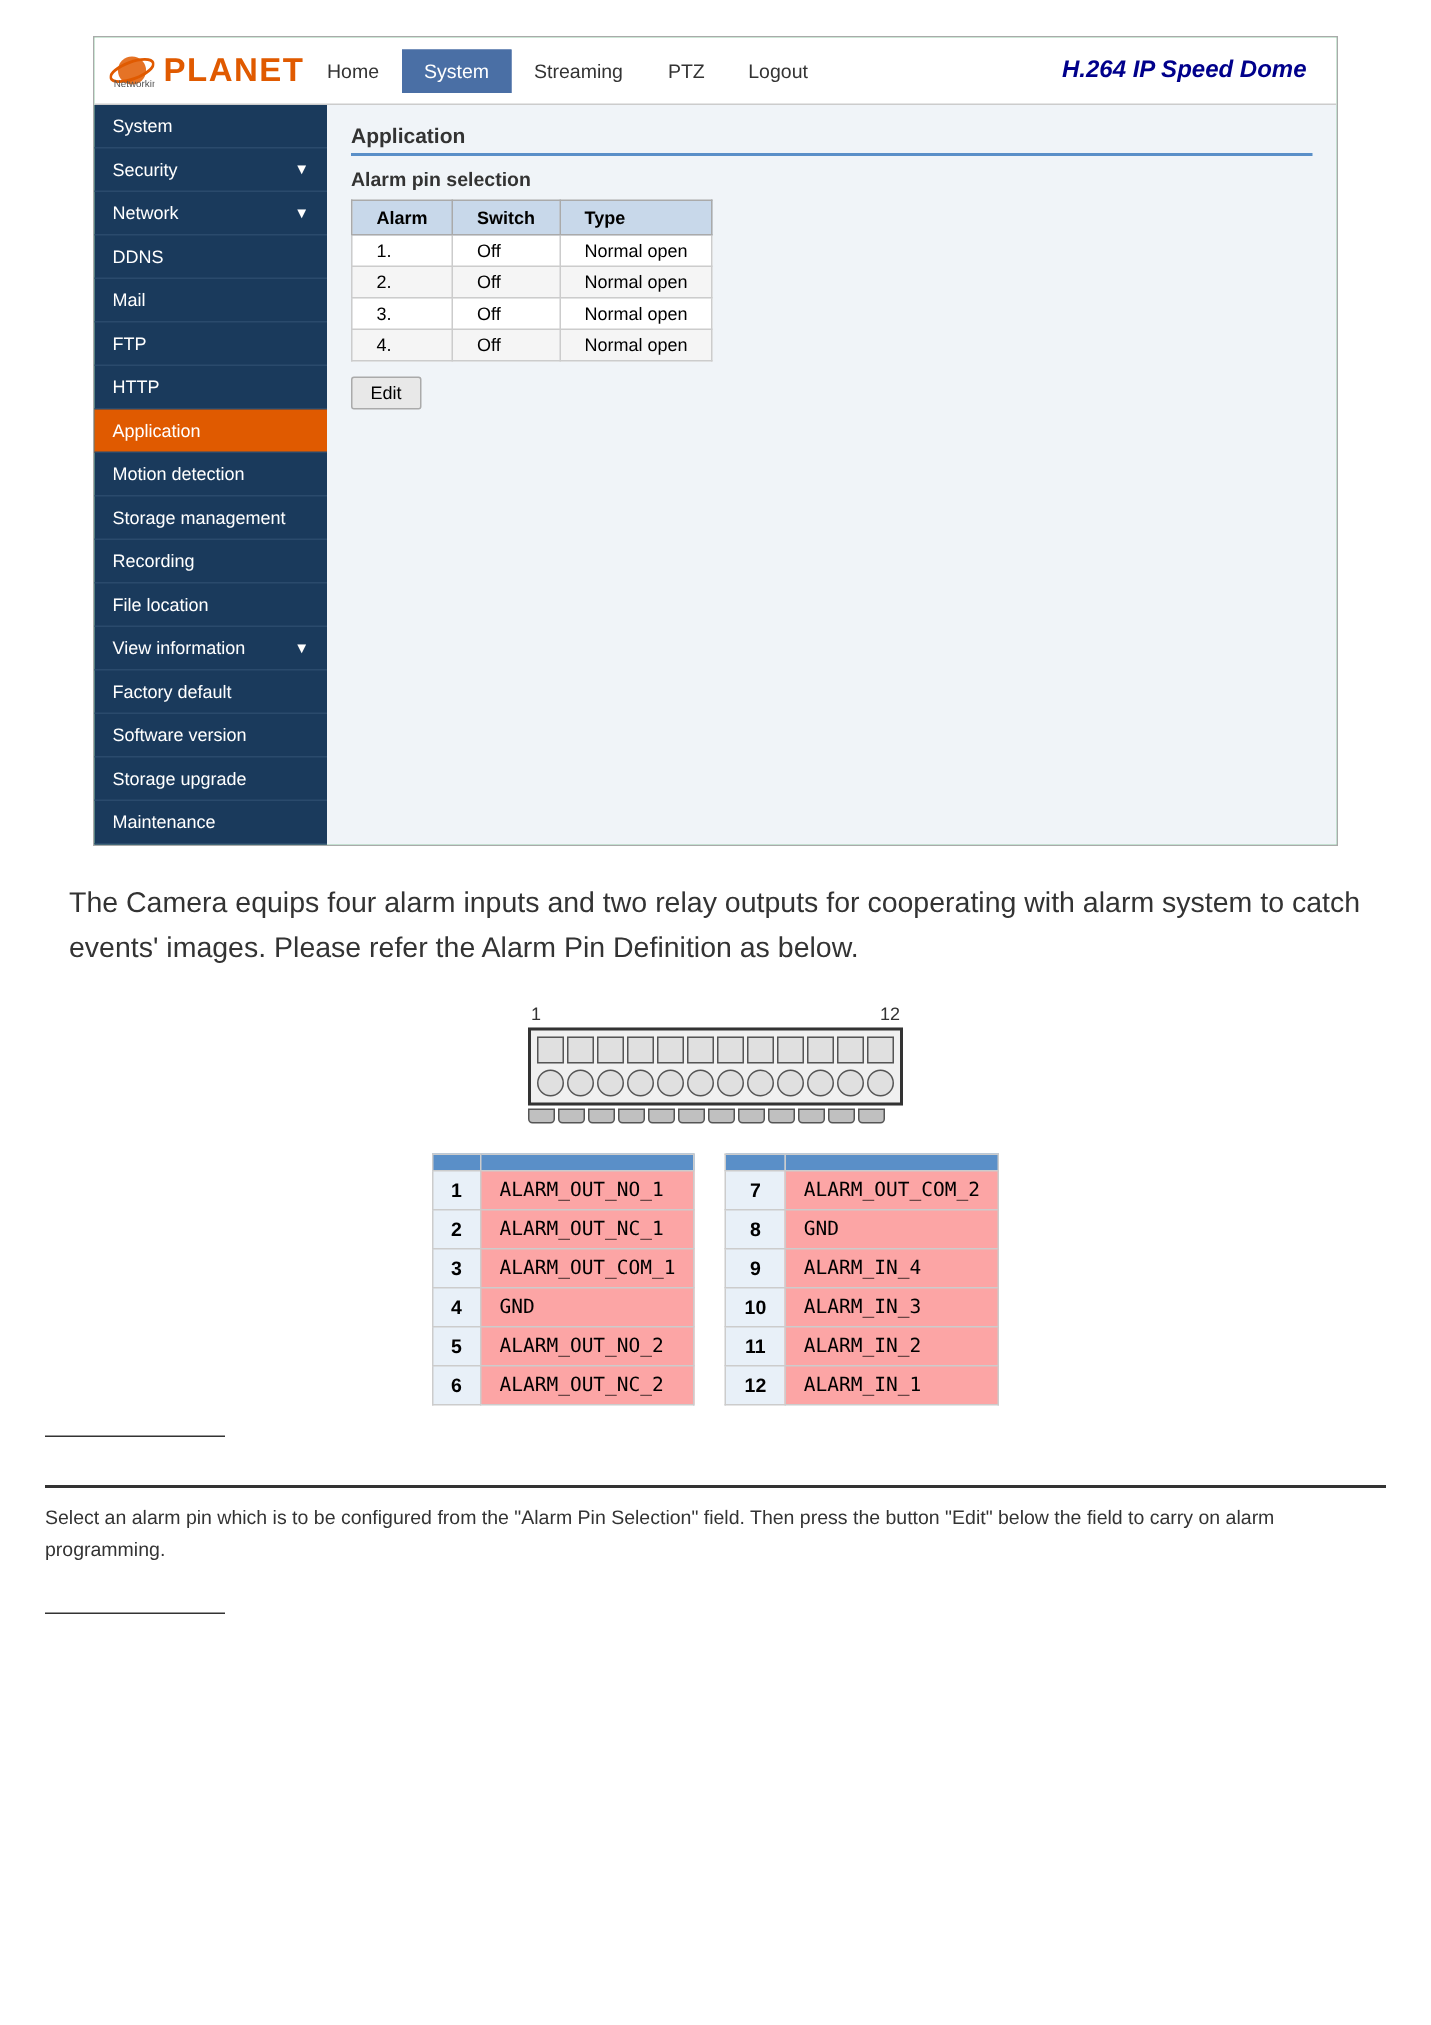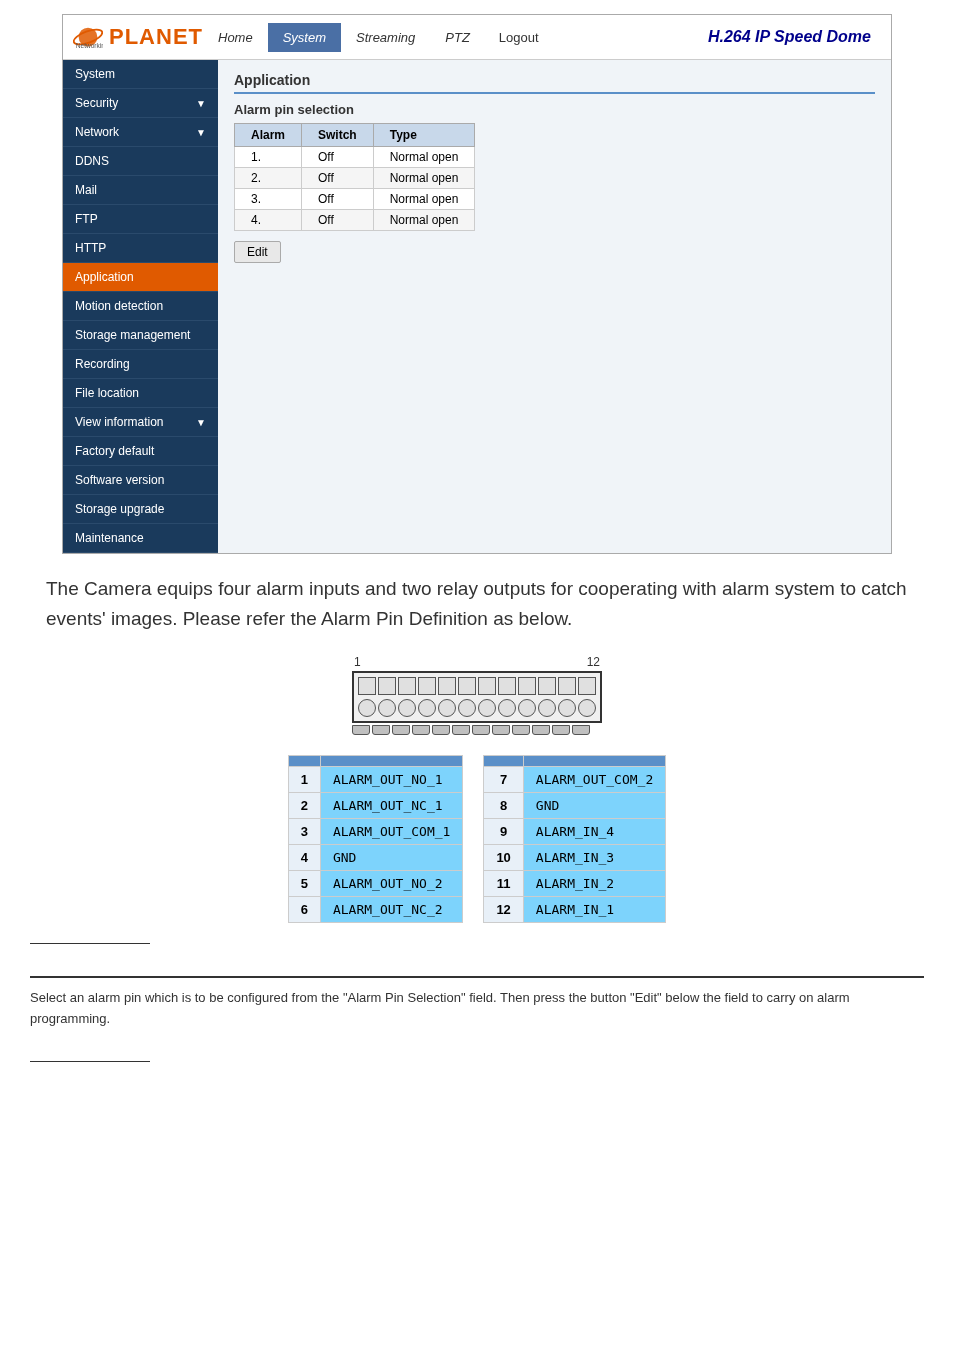--- a/index.html
+++ b/index.html
@@ -1,27 +1,27 @@
 <!DOCTYPE html>
 <html><head>
   <meta charset="utf-8">
   <style>
     * { box-sizing: border-box; margin: 0; padding: 0; }
     body { font-family: Arial, sans-serif; font-size: 13px; background: #fff; width: 954px; }
 
     
-    .camera-panel { border: 1px solid #aaa; margin: 14px auto; width: 830px; background: #86efac; }
+    .camera-panel { border: 1px solid #aaa; margin: 24px auto; width: 830px; background: #86efac; }
 
     
     .header { display: flex; align-items: center; background: #fff; border-bottom: 1px solid #ccc; padding: 6px 10px; }
     .logo-area { width: 130px; display: flex; align-items: center; }
     .logo-text { font-size: 22px; font-weight: bold; color: #e05a00; letter-spacing: 1px; }
     .logo-icon { width: 32px; height: 32px; margin-right: 6px; }
     .nav-bar { display: flex; align-items: center; flex: 1; gap: 0; }
-    .nav-item { padding: 6px 14px; font-size: 13px; color: #333; cursor: pointer; border: 1px solid transparent; font-style: italic; }
+    .nav-item { padding: 6px 14px; font-size: 13px; color: #333; cursor: pointer; border: 1px solid transparent; }
     .nav-item.active { background: #4a6fa5; color: #fff; border-color: #4a6fa5; }
     .nav-logout { padding: 6px 14px; font-size: 13px; color: #333; cursor: pointer; }
     .device-name { margin-left: auto; font-size: 16px; font-weight: bold; color: #00008b; font-style: italic; padding-right: 10px; }
 
     
     .panel-body { display: flex; min-height: 480px; }
 
     
     .sidebar { width: 155px; background: #1a3a5c; padding: 0; flex-shrink: 0; }
     .sidebar-item { padding: 7px 12px; color: #fff; font-size: 12px; cursor: pointer; display: flex; align-items: center; justify-content: space-between; border-bottom: 1px solid #2a4a6c; }
@@ -53,21 +53,21 @@
     .pin-row-bottom { display: flex; gap: 2px; }
     .pin-square { width: 18px; height: 18px; border: 1px solid #555; background: #e0e0e0; }
     .pin-circle { width: 18px; height: 18px; border: 1px solid #555; border-radius: 50%; background: #e0e0e0; }
     .pin-tab { width: 18px; height: 10px; border: 1px solid #555; background: #c0c0c0; border-radius: 0 0 3px 3px; }
 
     
     .pin-tables { display: flex; justify-content: center; gap: 20px; margin: 20px 30px; }
     .pin-table { border-collapse: collapse; font-size: 13px; }
     .pin-table td { border: 1px solid #ccc; padding: 5px 12px; }
     .pin-table td:first-child { background: #e8f0f8; text-align: center; font-weight: bold; width: 30px; }
-    .pin-table td:last-child { background: #7dd3fc; font-family: monospace; font-size: 13px; }
+    .pin-table td:last-child { background: #fca5a5; font-family: monospace; font-size: 13px; }
     .pin-table tr:first-child td { background: #5a8fc8; }
 
     
     .footer-text { margin: 32px 30px; font-size: 13px; line-height: 1.6; color: #333; border-top: 2px solid #333; padding-top: 10px; }
     .footer-divider { border: none; border-top: 1px solid #333; width: 120px; margin: 20px 30px; }
   </style>
 </head>
 <body>
 
 <div class="camera-panel">

